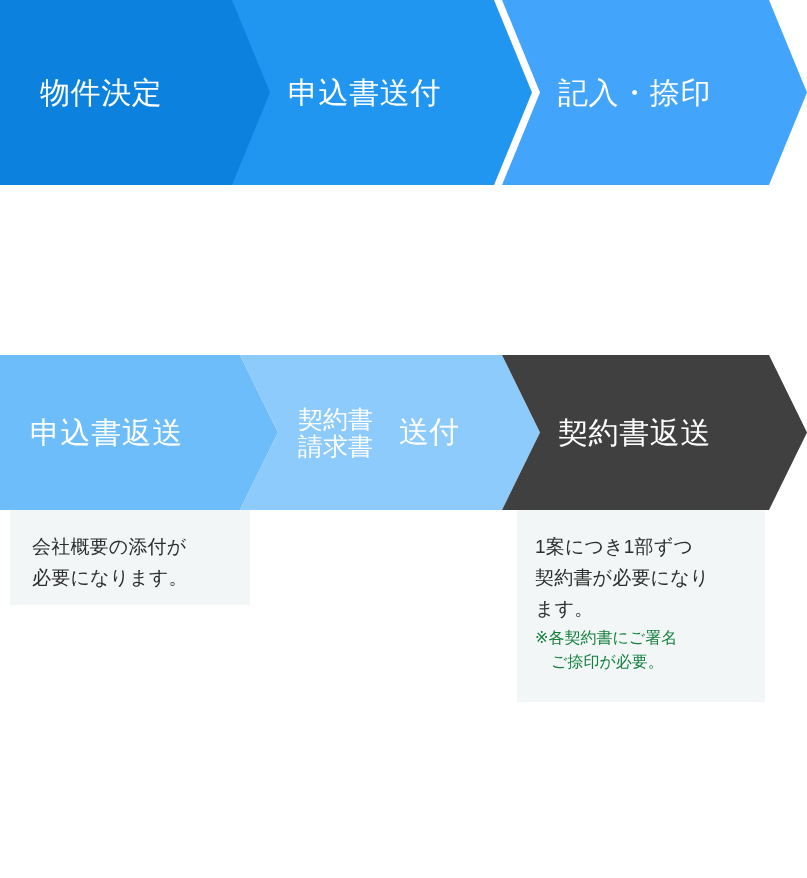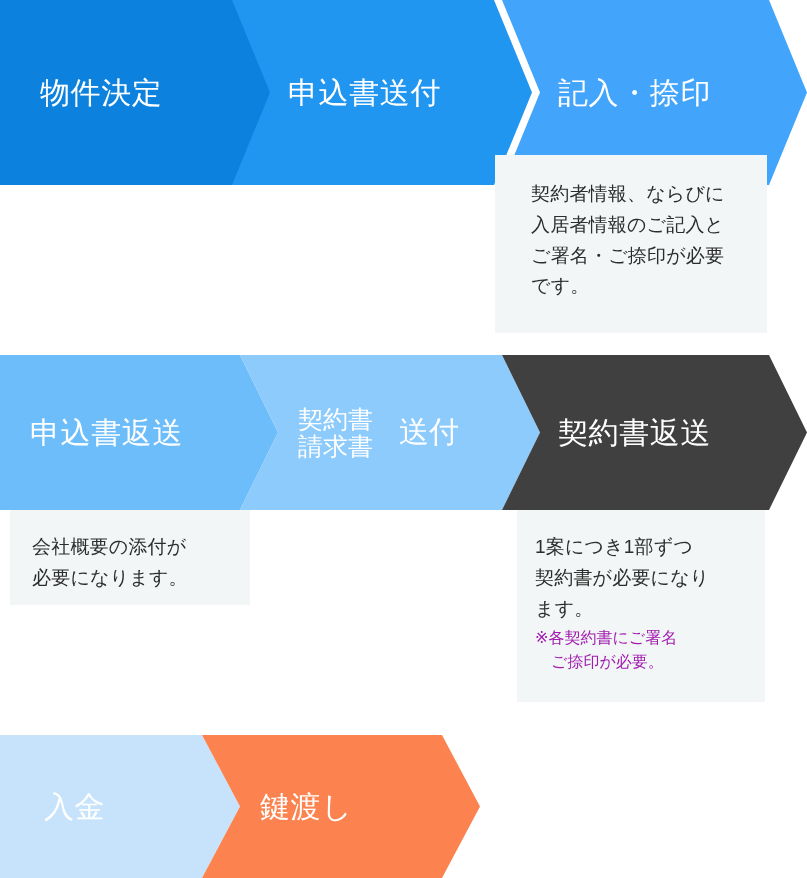--- a/index.html
+++ b/index.html
@@ -127,21 +127,21 @@
   }
   .note-body {
     font-size: 19px;
     line-height: 1.62;
     letter-spacing: 0.01em;
     white-space: pre-line;
   }
   .note-sub {
     font-size: 16px;
     line-height: 1.5;
-    color: #a21caf;
+    color: #15803d;
     white-space: pre-line;
     margin-top: 2px;
   }
 
   .note-1 { left: 495px; top: 155px; width: 272px; height: 178px; padding: 24px 0 0 36px; }
   .note-2 { left: 10px;  top: 510px; width: 240px; height: 95px;  padding: 22px 0 0 22px; }
   .note-3 { left: 517px; top: 510px; width: 248px; height: 192px; padding: 22px 0 0 18px; }
 </style>
 </head>
 <body>
@@ -156,26 +156,20 @@
 
     <div class="chev r1b">
       <span class="chev-label">申込書送付</span>
     </div>
 
     <div class="chev r1c">
       <span class="chev-label">記入・捺印</span>
     </div>
   </div>
 
-  <div class="note note-1">
-    <div class="note-body">契約者情報、ならびに
-入居者情報のご記入と
-ご署名・ご捺印が必要
-です。</div>
-  </div>
 
   <div class="band band-2">
 
     <div class="chev r2a">
       <span class="chev-label">申込書返送</span>
     </div>
 
     <div class="chev r2b">
       <span class="stack-label">
         <span class="stack-two">
@@ -197,24 +191,14 @@
   </div>
 
   <div class="note note-3">
     <div class="note-body">1案につき1部ずつ
 契約書が必要になり
 ます。</div>
     <div class="note-sub">※各契約書にご署名
 　ご捺印が必要。</div>
   </div>
 
-  <div class="band band-3">
-
-    <div class="chev r3a">
-      <span class="chev-label">入金</span>
-    </div>
-
-    <div class="chev r3b">
-      <span class="chev-label">鍵渡し</span>
-    </div>
-  </div>
 
 </div>
 
 </body></html>

